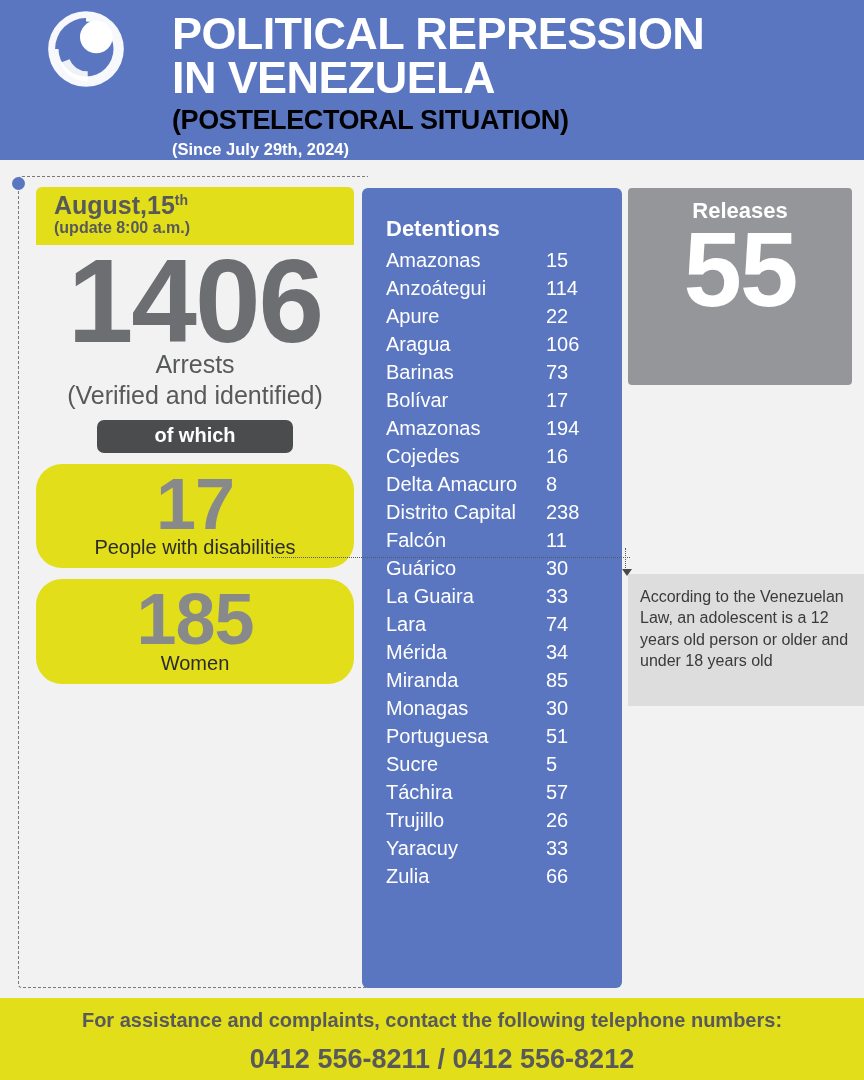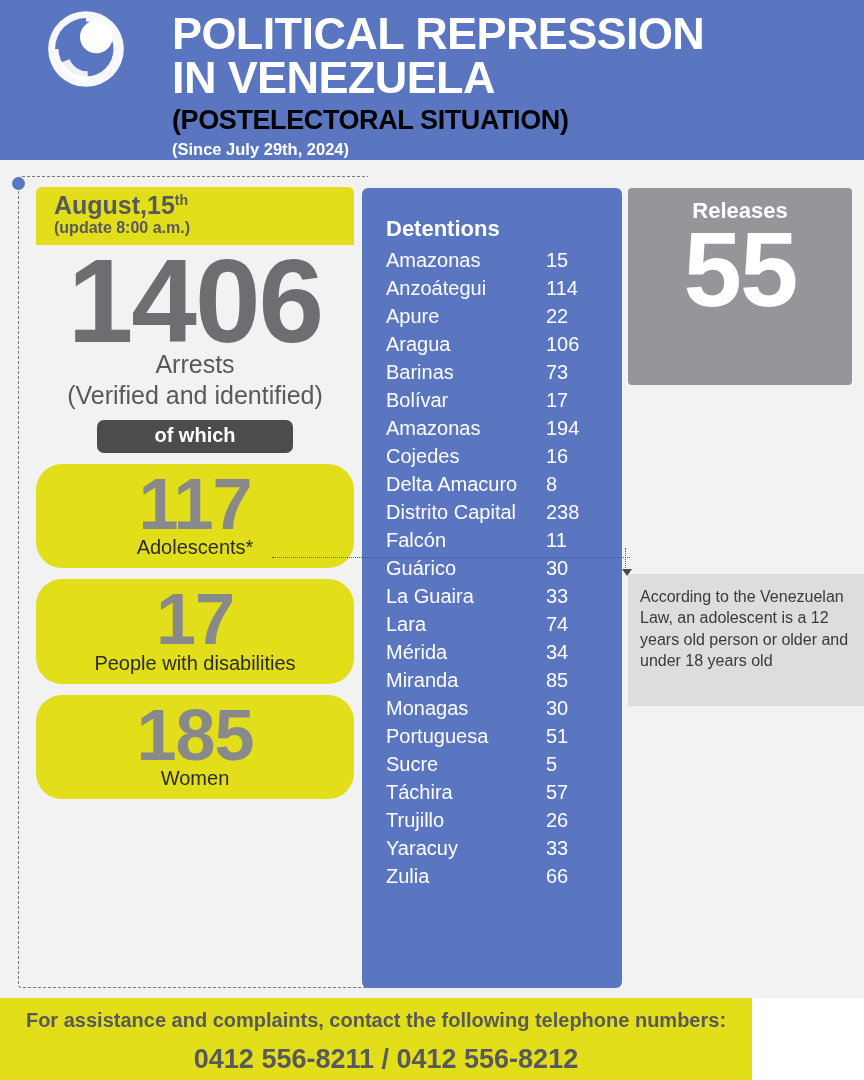--- a/index.html
+++ b/index.html
@@ -129,21 +129,21 @@
     border-left: 1.6px dotted #5a5a5a;
   }
   .note-arrow:after {
     content: ""; position: absolute; left: -4px; top: 21px;
     border-left: 5px solid transparent; border-right: 5px solid transparent;
     border-top: 7px solid #4a4a4a;
   }
 
   
   .footer {
-    position: absolute; left: 0; top: 998px; width: 752px; height: 82px;
+    position: absolute; left: 0; top: 998px; width: 864px; height: 82px;
     background: #e2de19; text-align: center; padding-top: 11px;
   }
   .foot-1 { font-size: 20px; font-weight: bold; color: #58595b; }
   .foot-2 { font-size: 27px; font-weight: bold; color: #58595b; margin-top: 12px; padding-left: 20px; }
 </style>
 </head>
 <body>
 
 <div class="page">
 
@@ -178,24 +178,20 @@
         <div class="date-main"><span>August,15</span><sup>th</sup></div>
         <div class="date-note">(update 8:00 a.m.)</div>
       </div>
 
       <div class="big-number">1406</div>
       <div class="big-label">Arrests</div>
       <div class="big-sublabel">(Verified and identified)</div>
 
       <div class="ofwhich">of which</div>
 
-      <div class="stat-card">
-        <div class="stat-num">117</div>
-        <div class="stat-lbl">Adolescents*</div>
-      </div>
 
 
       <div class="stat-card">
         <div class="stat-num">17</div>
         <div class="stat-lbl">People with disabilities</div>
       </div>
 
       <div class="stat-card">
         <div class="stat-num">185</div>
         <div class="stat-lbl">Women</div>

